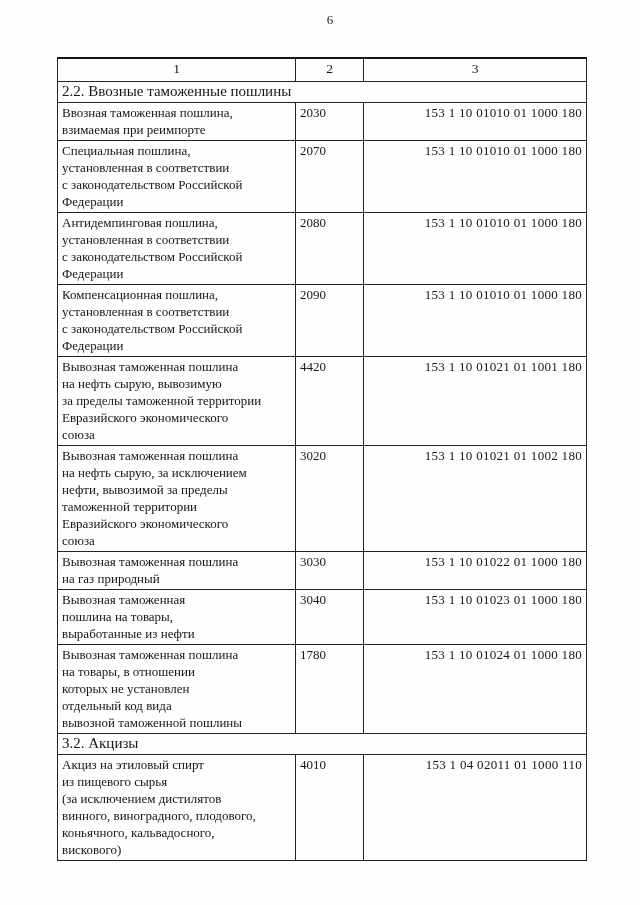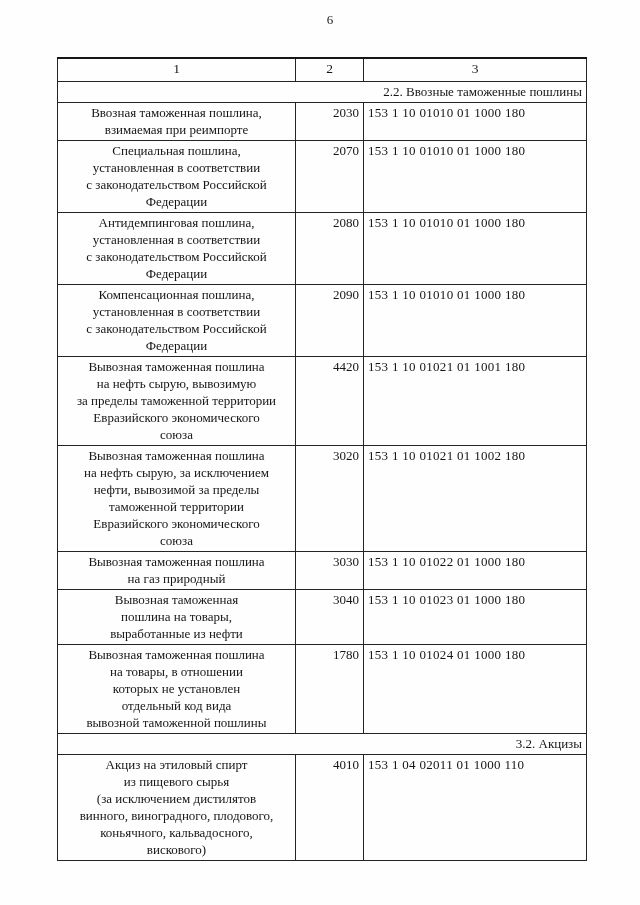--- a/index.html
+++ b/index.html
@@ -43,34 +43,34 @@
     padding: 1px 4px 2px 4px;
     overflow: hidden;
   }
   thead td.header-cell {
     text-align: center;
     height: 19px;
     padding-top: 1px;
     font-size: 13.5px;
   }
   tr.section-row td {
-    text-align: right;
+    text-align: left;
     height: 16px;
-    font-size: 13px;
+    font-size: 15px;
   }
   td.col-name {
-    text-align: center;
+    text-align: left;
     padding-left: 5px;
     white-space: pre-line;
   }
   td.col-code {
-    text-align: right;
+    text-align: left;
   }
   td.col-kbk {
-    text-align: left;
+    text-align: right;
     letter-spacing: 0.3px;
   }
 </style>
 </head>
 <body>
 
 <div class="page">
   <div class="page-number">6</div>
 
   <table class="doc-table">

